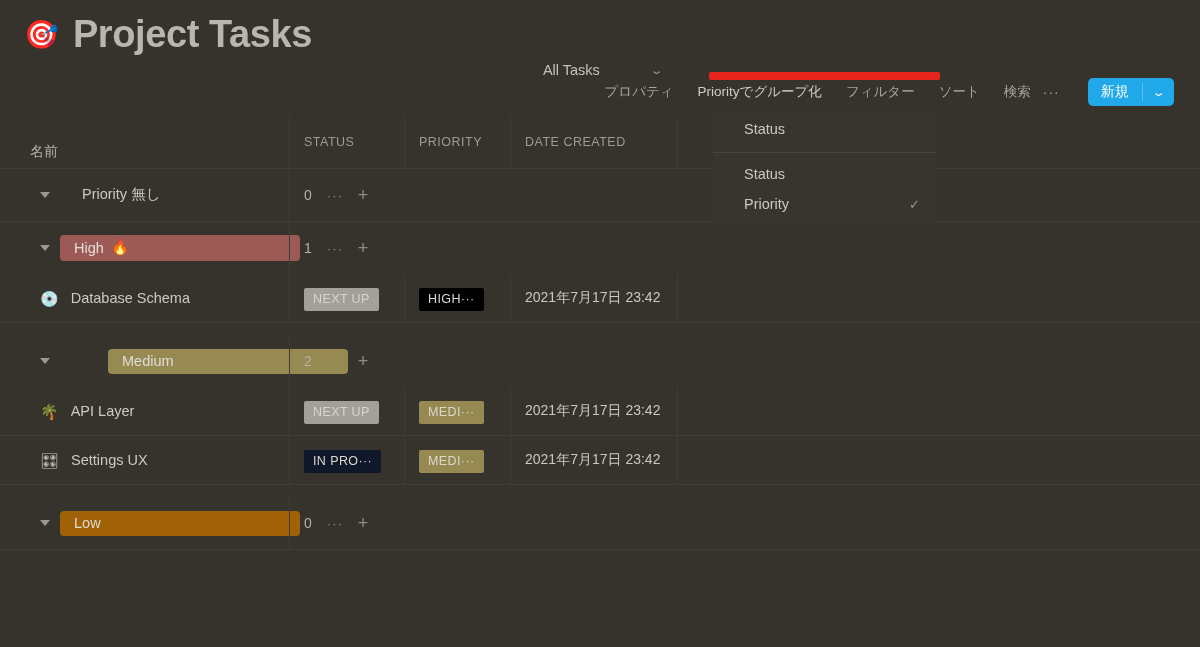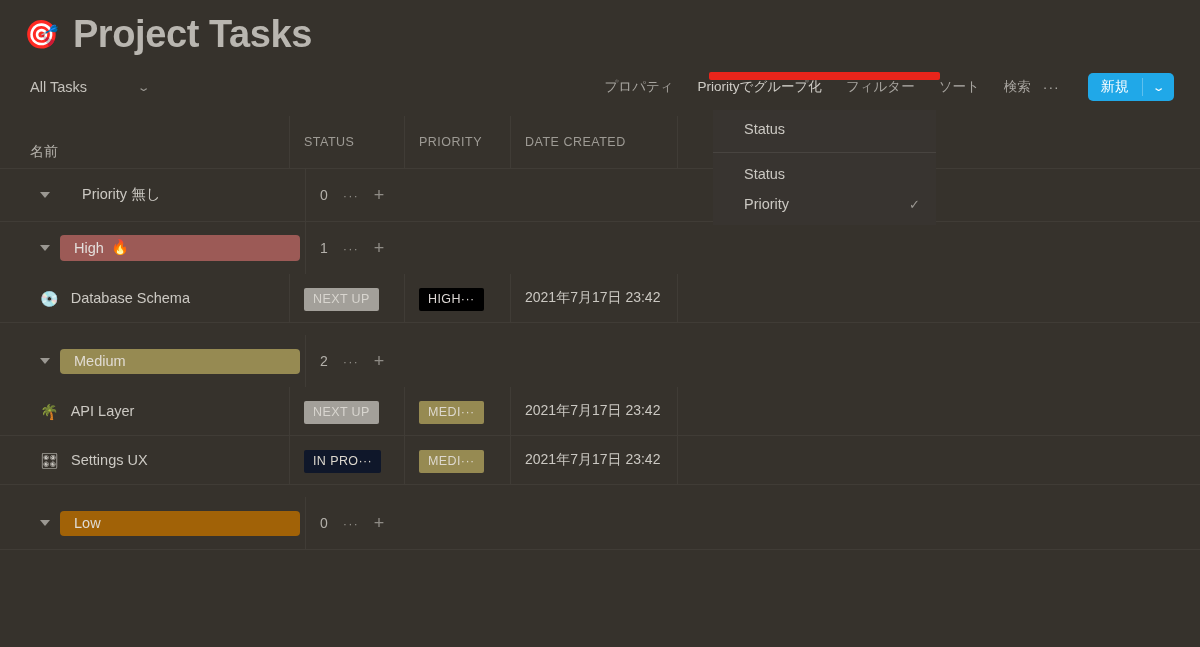--- a/index.html
+++ b/index.html
@@ -38,20 +38,21 @@
     line-height: 1;
   }
 
   
   .toolbar {
     height: 50px;
     display: flex;
     align-items: center;
     padding: 0 26px 0 30px;
     position: relative;
+    flex-direction: column;
   }
   .view-select {
     display: flex;
     align-items: center;
     gap: 52px;
     cursor: pointer;
   }
   .view-select .label {
     font-size: 14.5px;
     color: #c5c2bc;
@@ -190,21 +191,20 @@
     color: #b4b1ab;
     padding-left: 30px;
     margin-top: 19px;
   }
   .head-cell-text.sub { padding-left: 14px; }
 
   
   .group-row {
     height: 52px;
     border-bottom: none;
-    gap: 16px;
   }
   .group-row.with-sep { border-bottom: 1px solid #403c36; }
   .group-row > div { display: flex; align-items: center; }
   .group-name {
     padding-left: 40px;
     display: flex;
     align-items: center;
     gap: 10px;
   }
   .caret-down {
@@ -403,21 +403,21 @@
       <div class="c-status" style="border-left-color:transparent"></div>
     <div class="c-prio" style="border-left-color:transparent"></div>
     <div class="c-date" style="border-left-color:transparent"></div>
     <div class="c-rest" style="border-left-color:transparent"></div>
   </div>
 
   <div class="row-line group-row">
     <div class="c-name">
       <div class="group-name">
         <div class="caret-down"></div>
-        <div class="group-pill" style="background:#968a52;color:#e0dbd2;">
+        <div class="group-pill" style="background:#968a52;color:#e0dbd2;margin-left:48px;">
           <span>Medium</span>
         </div>
       </div>
     </div>
     <div class="c-status">
       <div class="group-meta">
         <span>2</span>
         <span class="dots">···</span>
         <span class="plus">+</span>
       </div>

